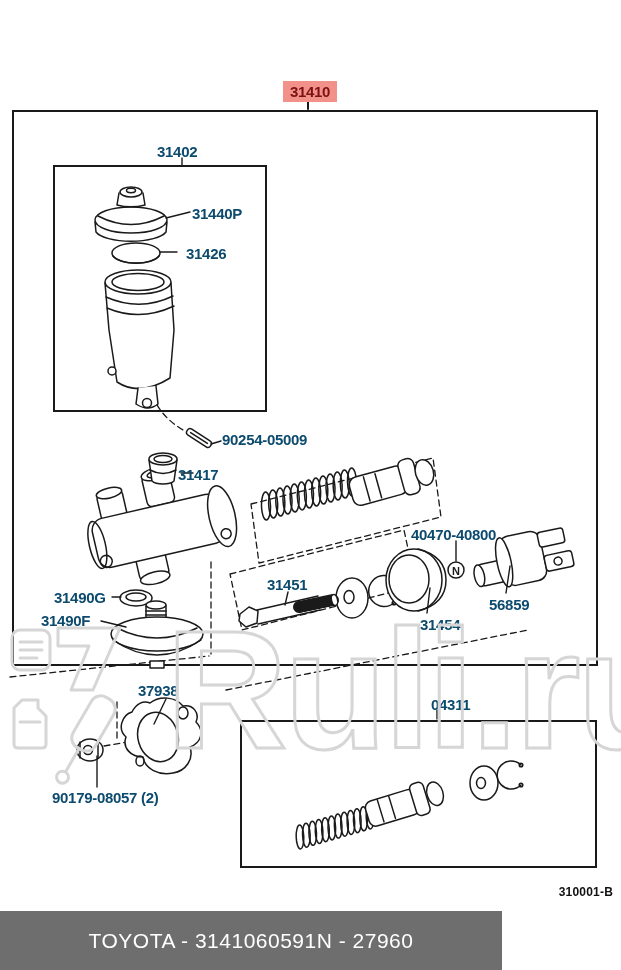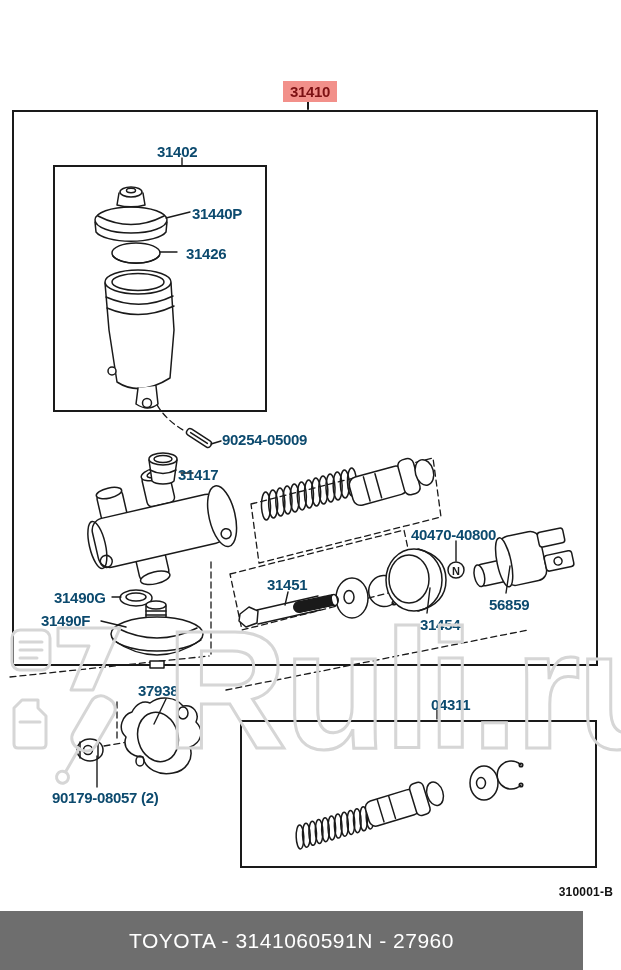--- a/index.html
+++ b/index.html
@@ -26,21 +26,21 @@
     position:absolute;left:283px;top:81px;width:54px;height:21px;z-index:3;
     background:var(--highlight-bg);color:var(--highlight-text);
     font-size:15px;font-weight:bold;text-align:center;line-height:21px;
     letter-spacing:-0.3px;cursor:pointer;
   }
   .code{
     position:absolute;right:8px;top:885px;z-index:3;
     font-size:12px;font-weight:bold;color:#111;letter-spacing:0.2px;
   }
   .footer-bar{
-    position:absolute;left:0;top:911px;width:583px;height:59px;z-index:5;
+    position:absolute;left:0;top:911px;width:502px;height:59px;z-index:5;
     background:var(--footer-bar);color:#fff;display:flex;align-items:center;
     justify-content:center;font-size:21px;letter-spacing:0.5px;
   }
 </style>
 </head>
 <body>
 
 <div id="stage" style="--line: #1a1a1a; --highlight-bg: #f2908a; --highlight-text: #7c1113; --footer-bar: #6e6e6e; --watermark-gray: #d6d6d6;">
 
   <div class="box" style="left:12px;top:110px;width:586px;height:556px"></div>

